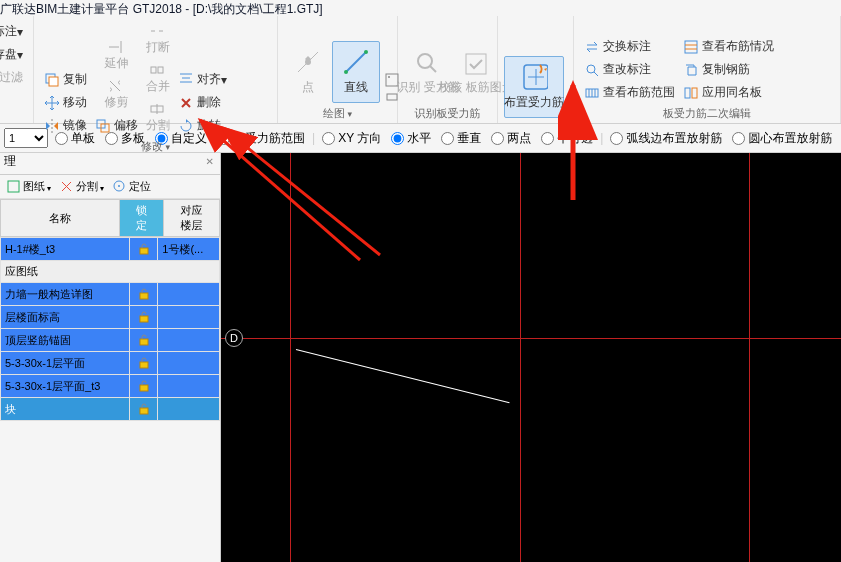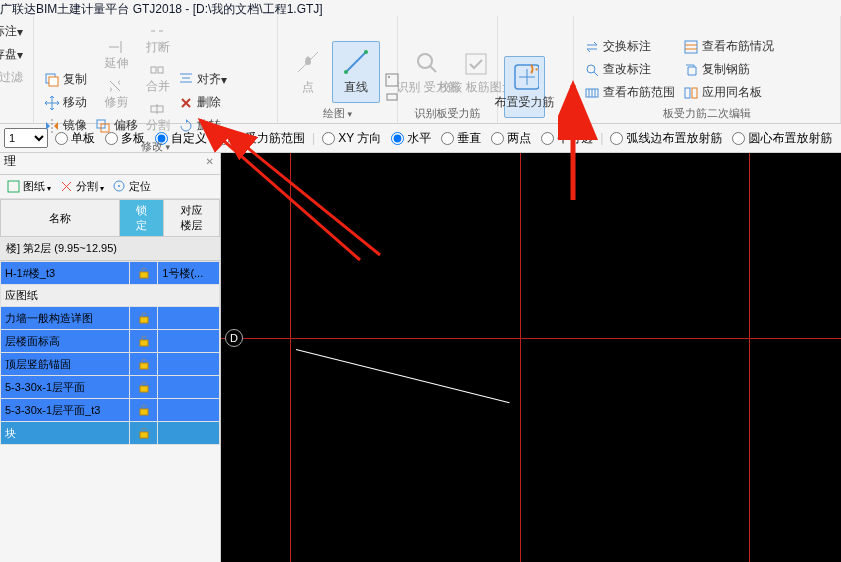--- a/index.html
+++ b/index.html
@@ -252,21 +252,21 @@
           </span>
         <span style="text-align:center;line-height:1.1">校核
 板筋图元</span>
       </div>
     </div>
     <div class="ribbon-group-label">识别板受力筋</div>
   </div>
 
   <div class="ribbon-group" style="width:76px">
     <div class="ribbon-group-body">
-      <div class="rbtn big active" style="width:41px">
+      <div class="rbtn big active" style="width:60px">
         <span class="ico">
             <svg width="32" height="32">
               <rect x="4" y="4" width="24" height="24" rx="3" fill="none" stroke="#4a90d9" stroke-width="1.5"></rect>
               <path d="M16 8v16M8 16h16" stroke="#4a90d9"></path>
               <path d="M20 4a6 6 0 0 1 0 8" fill="none" stroke="#e67e22" stroke-width="2"></path>
               <path d="M24 8l3-1-1 3z" fill="#e67e22"></path>
             </svg>
           </span>
         <span>布置受力筋</span>
       </div>
@@ -425,21 +425,20 @@
     </div>
     <table class="tbl">
       <thead>
         <tr>
           <th>名称</th>
           <th class="locked" style="width:39px">锁定</th>
           <th style="width:56px">对应楼层</th>
         </tr>
       </thead>
     </table>
-    <div class="layer-row">楼] 第2层 (9.95~12.95)</div>
     <table class="tbl" id="rows-table">
       <tbody>
           <tr>
             <td>H-1#楼_t3</td>
             <td style="text-align:center"><span class="lock-ico"><svg width="14" height="14">
                   <rect x="3" y="7" width="8" height="6" fill="#f1c40f" stroke="#b8860b"></rect>
                   <path d="M5 7V5a2 2 0 0 1 4 0" fill="none" stroke="#888"></path>
                 </svg></span></td>
             <td>1号楼(...</td>
           </tr>

